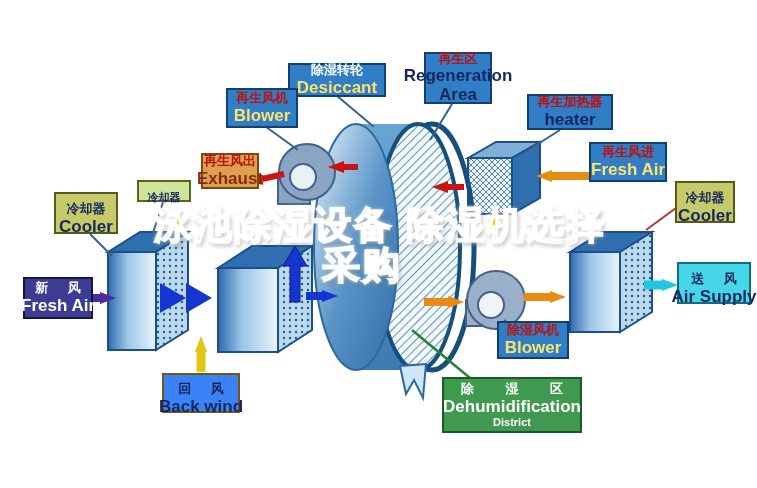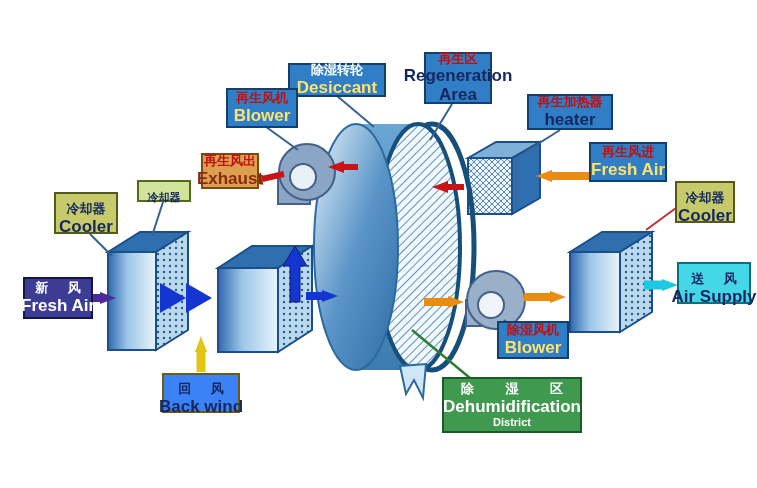--- a/index.html
+++ b/index.html
@@ -234,14 +234,18 @@
     <span class="zh zh-red">除湿风机</span>
     <span class="en en-yellow">Blower</span>
   </div>
 
   <div class="label bg-green" style="left:442px;top:377px;width:140px;height:56px;">
     <span class="zh zh-white wide-big">除 湿 区</span>
     <span class="en en-white">Dehumidification</span>
     <span class="en2 en-white">District</span>
   </div>
 
+  <div class="title">
+    <div class="l1">泳池除湿设备 除湿机选择</div>
+    <div class="l2">采购</div>
+  </div>
 
 </div>
 
 </body></html>

